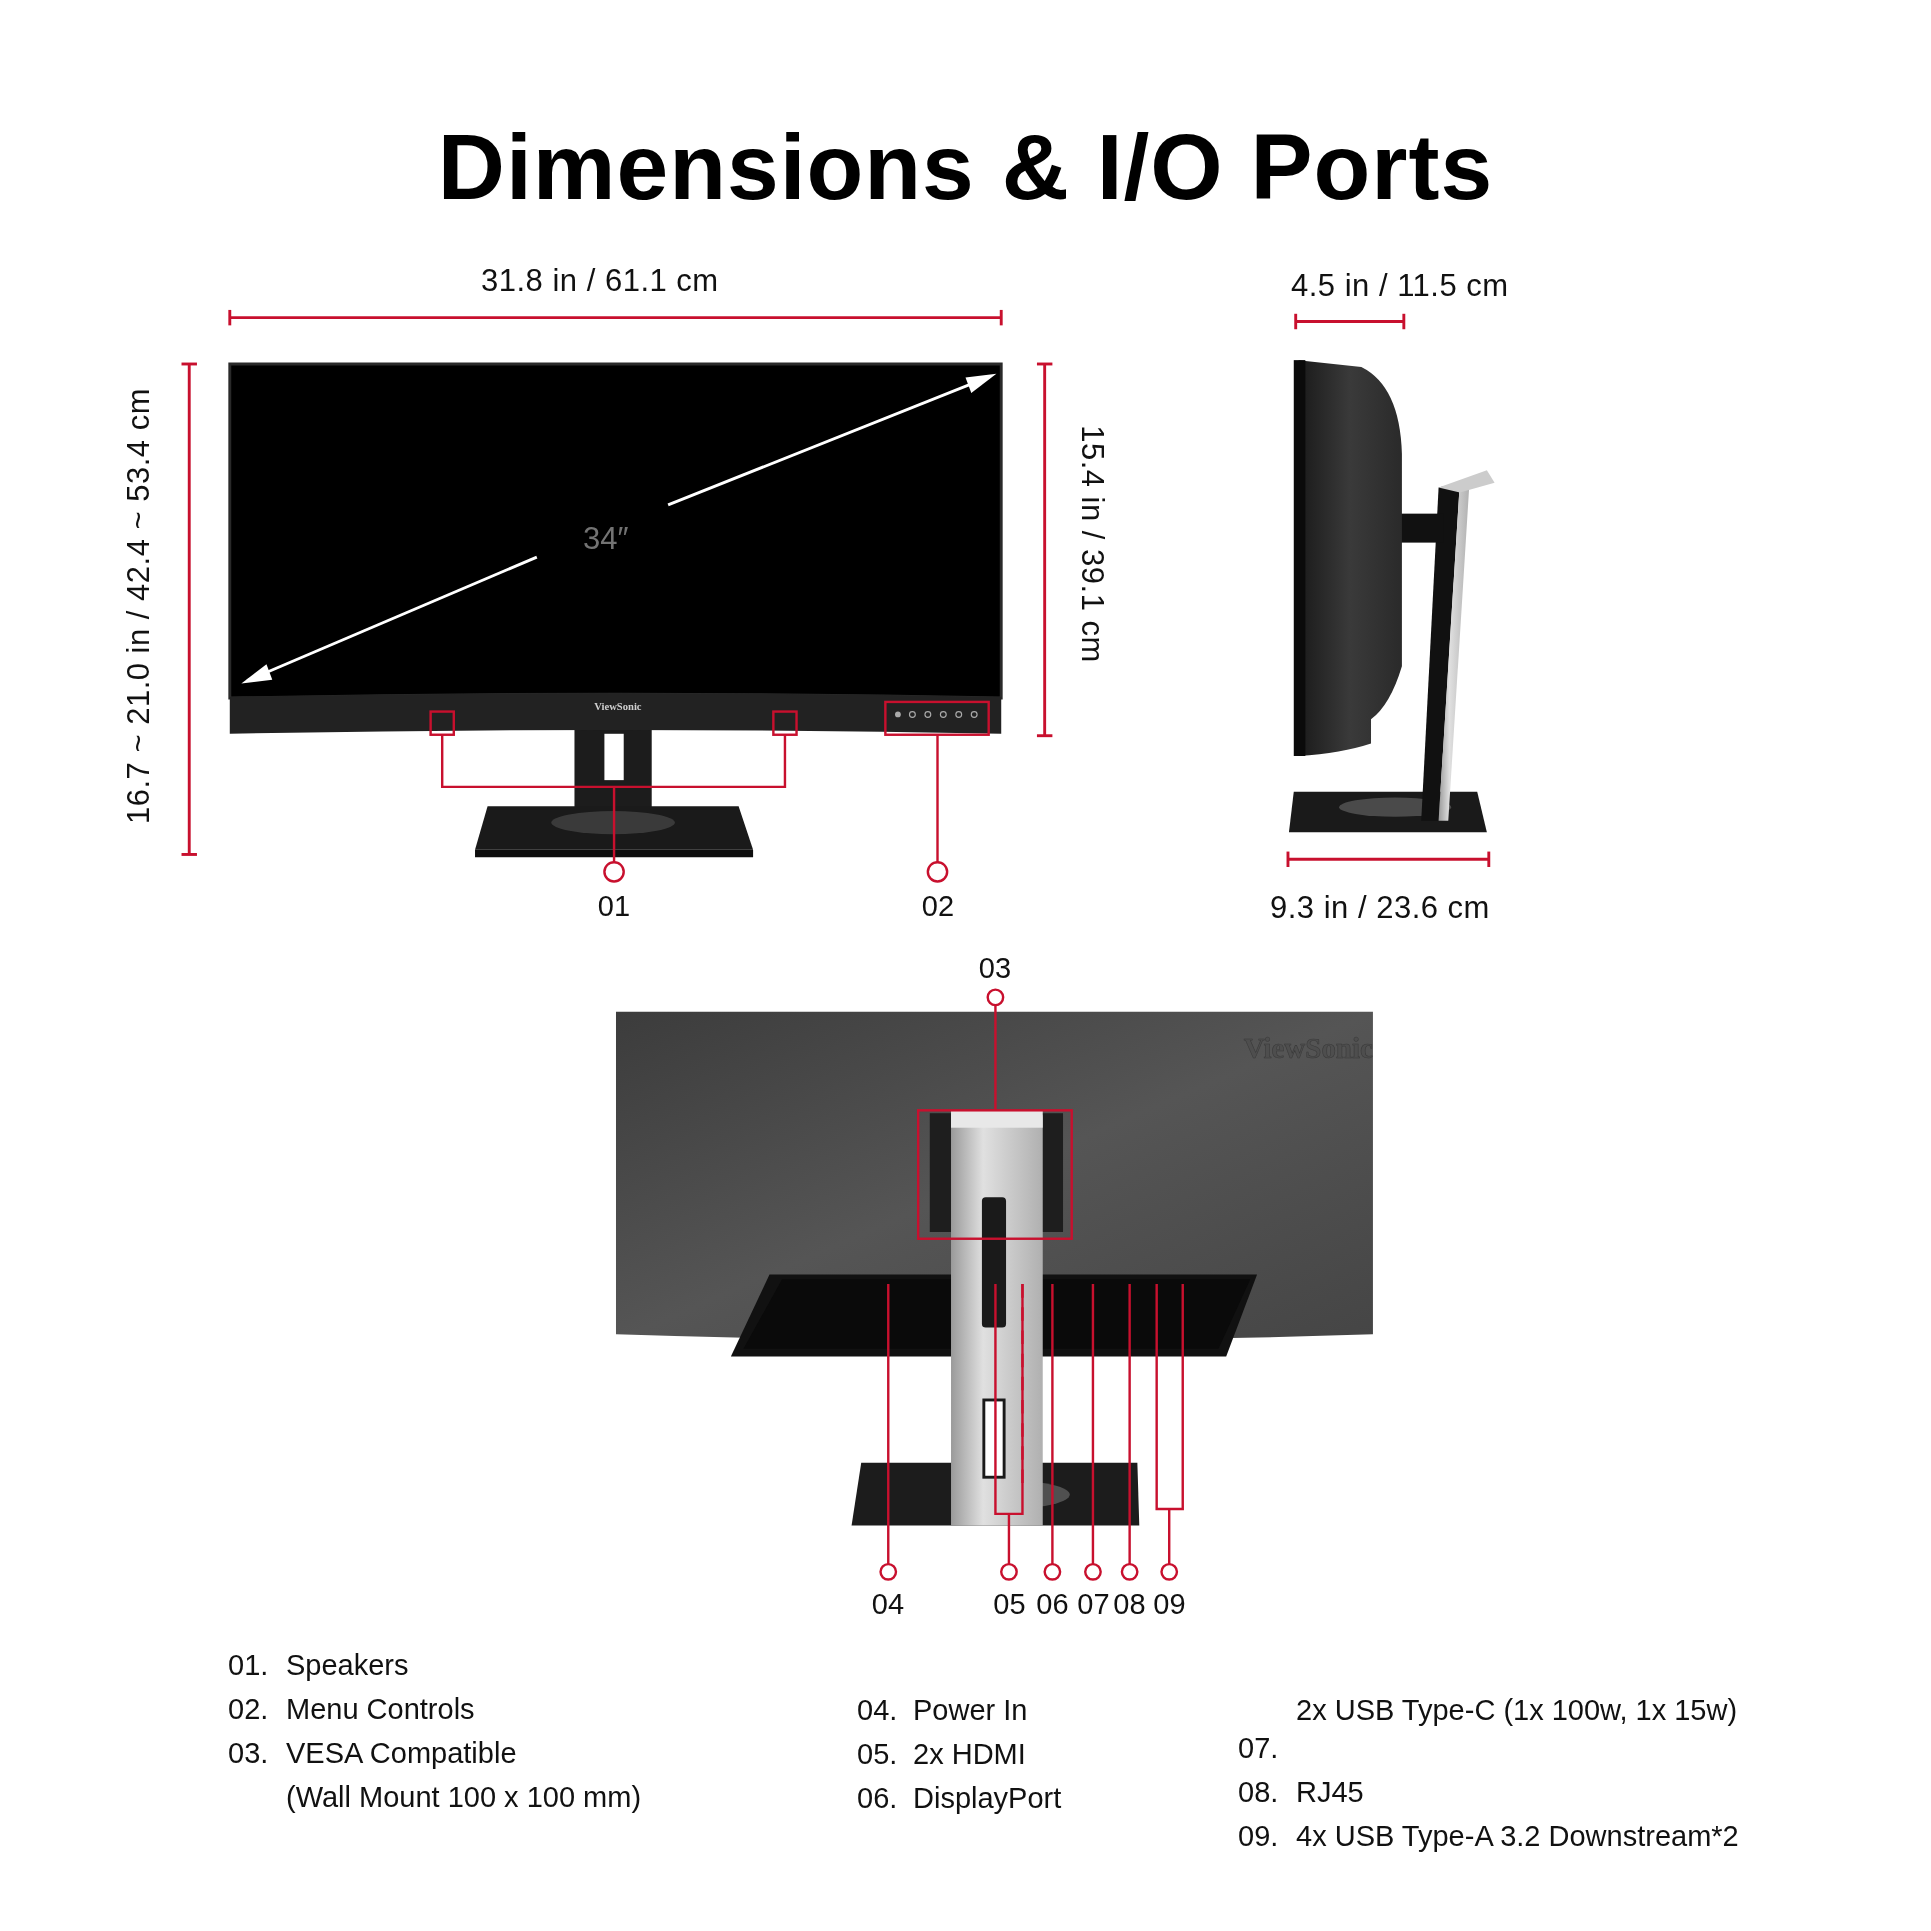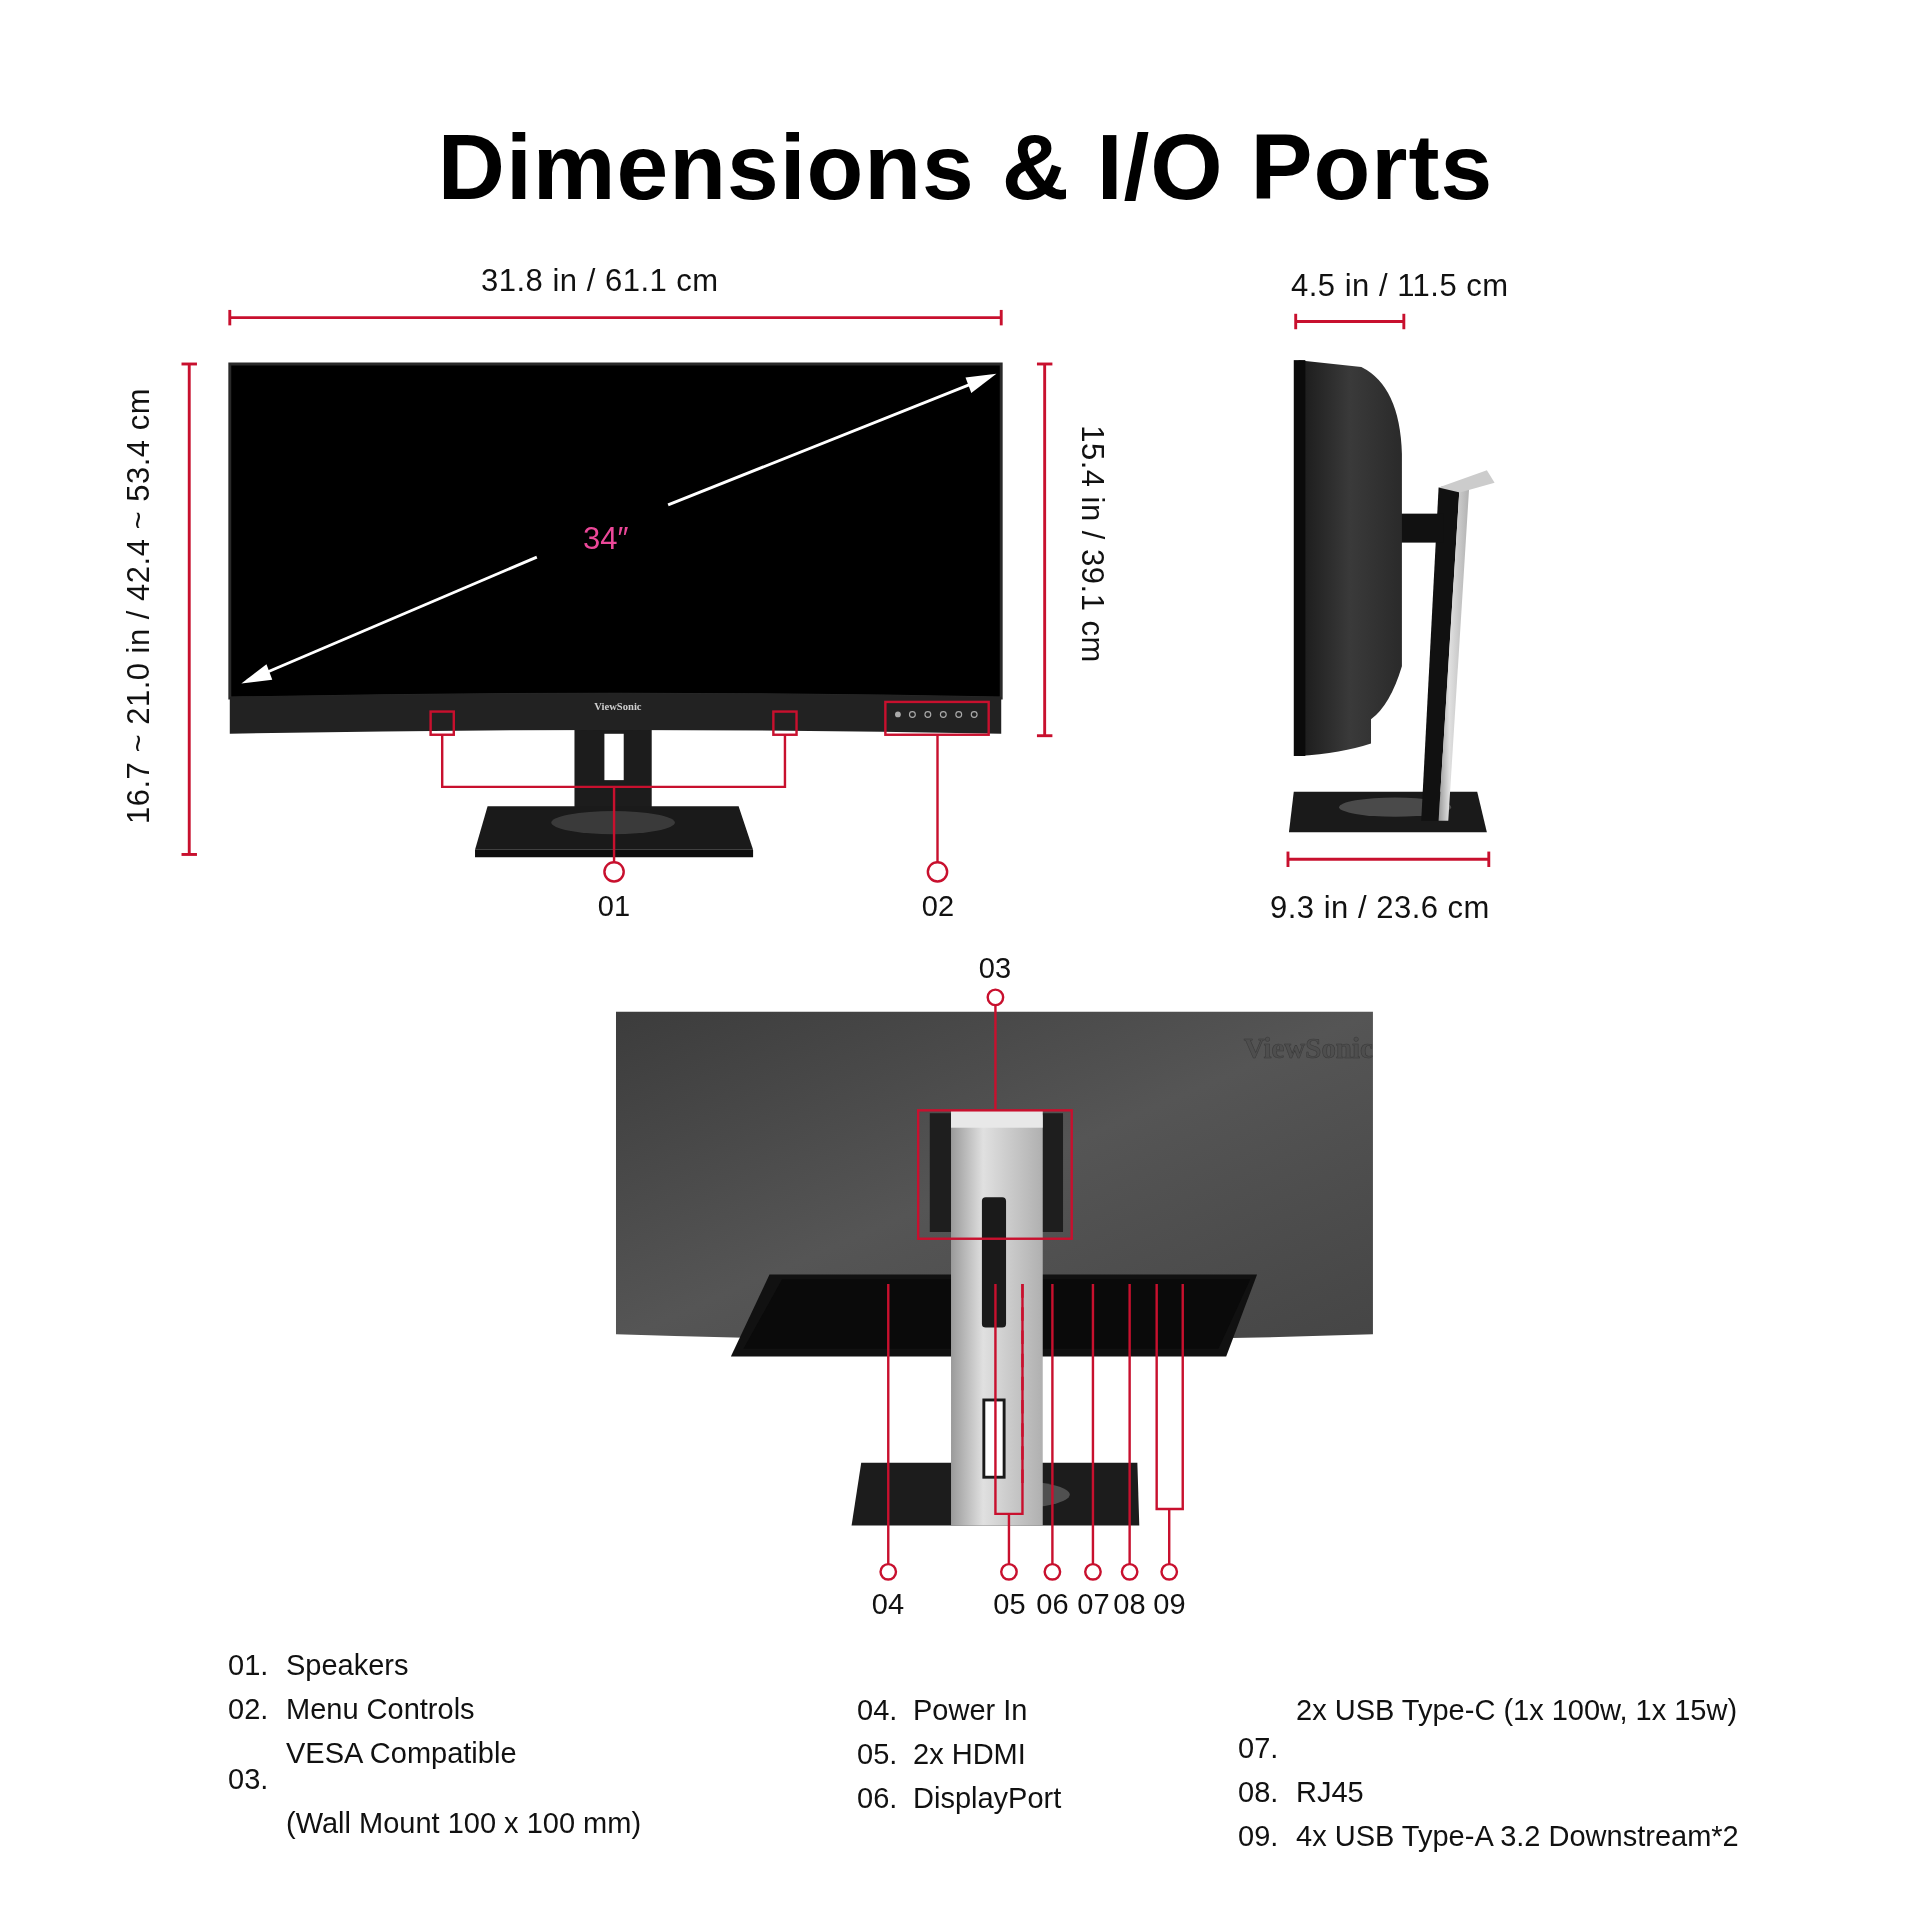--- a/index.html
+++ b/index.html
@@ -157,21 +157,21 @@
     <polyline points="1198,1330 1198,1563 1225,1563 1225,1330"></polyline>
     <line x1="1211" y1="1563" x2="1211" y2="1620"></line>
     <circle cx="1211" cy="1628" r="8" fill="#ffffff"></circle>
   </g>
   <line x1="1059" y1="1330" x2="1059" y2="1545" stroke="#c8102e" stroke-width="2.5" stroke-dasharray="14,10"></line>
 </svg>
 
 <div class="abs dim" style="left:481px; top:263px;">31.8 in / 61.1 cm</div>
 <div class="abs dim vtext-ccw" style="left:-93px; top:588px; width:463px; text-align:center;">16.7 ~ 21.0 in / 42.4 ~ 53.4 cm</div>
 <div class="abs dim vtext-cw" style="left:937px; top:526px; width:309px; text-align:center;">15.4 in / 39.1 cm</div>
-<div class="abs" style="left:583px; top:521px; font-size:31px; color:#ec4899;">34″</div>
+<div class="abs" style="left:583px; top:521px; font-size:31px; color:#737373;">34″</div>
 
 <div class="abs callnum" style="left:585px; top:890px; width:58px;">01</div>
 <div class="abs callnum" style="left:909px; top:890px; width:58px;">02</div>
 
 <div class="abs dim" style="left:1291px; top:268px;">4.5 in / 11.5 cm</div>
 <div class="abs dim" style="left:1270px; top:890px;">9.3 in / 23.6 cm</div>
 
 <div class="abs callnum" style="left:966px; top:952px; width:58px;">03</div>
 <div class="abs callnum" style="left:859px; top:1588px; width:58px;">04</div>
 <div class="abs callnum" style="left:990px; top:1588px; width:39px;">05</div>
@@ -183,21 +183,21 @@
 <div class="abs legend" style="left:228px; top:1643px;">
   <div class="row">
       <span class="num" style="width:58px;">01.</span>
       <span>Speakers</span>
     </div>
   <div class="row">
       <span class="num" style="width:58px;">02.</span>
       <span>Menu Controls</span>
     </div>
   <div class="row">
-      <span class="num" style="width:58px;margin-top:26px;">03.</span>
+      <span class="num" style="width:58px;">03.</span>
       <span>VESA Compatible</span>
     </div>
   <div class="row">
       <span class="num" style="width:58px;"></span>
       <span>(Wall Mount 100 x 100 mm)</span>
     </div>
 </div>
 
 <div class="abs legend" style="left:857px; top:1688px;">
   <div class="row">

